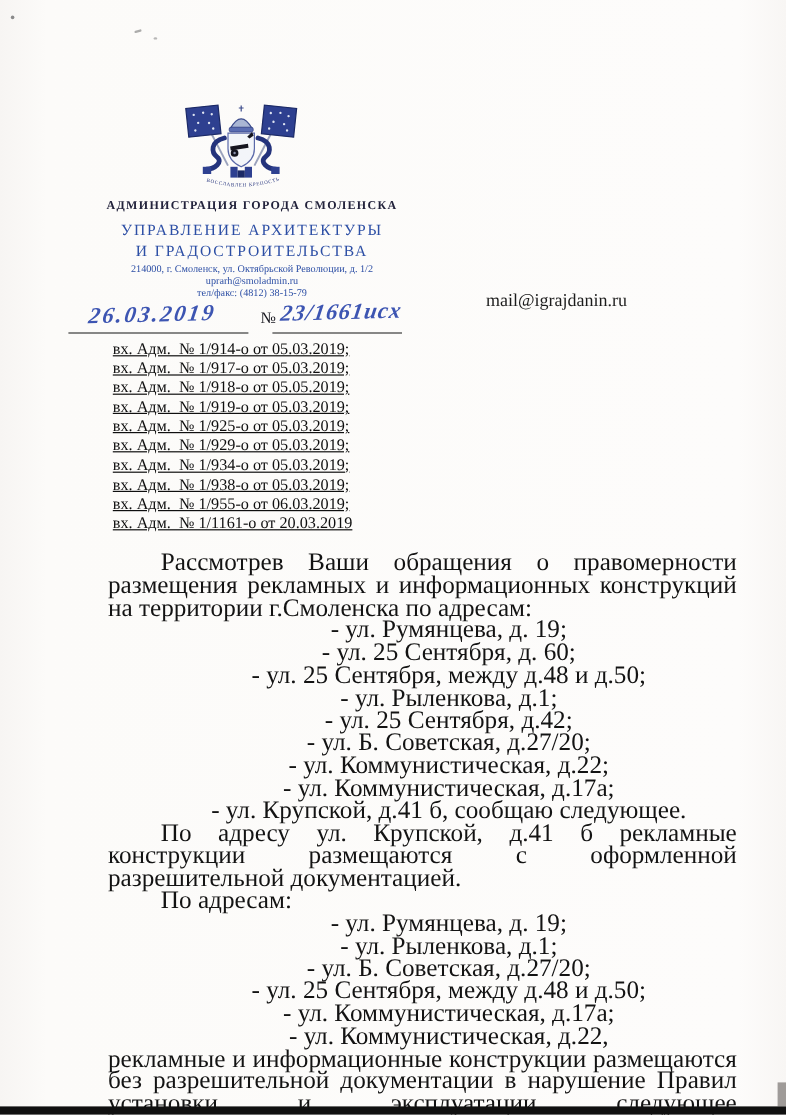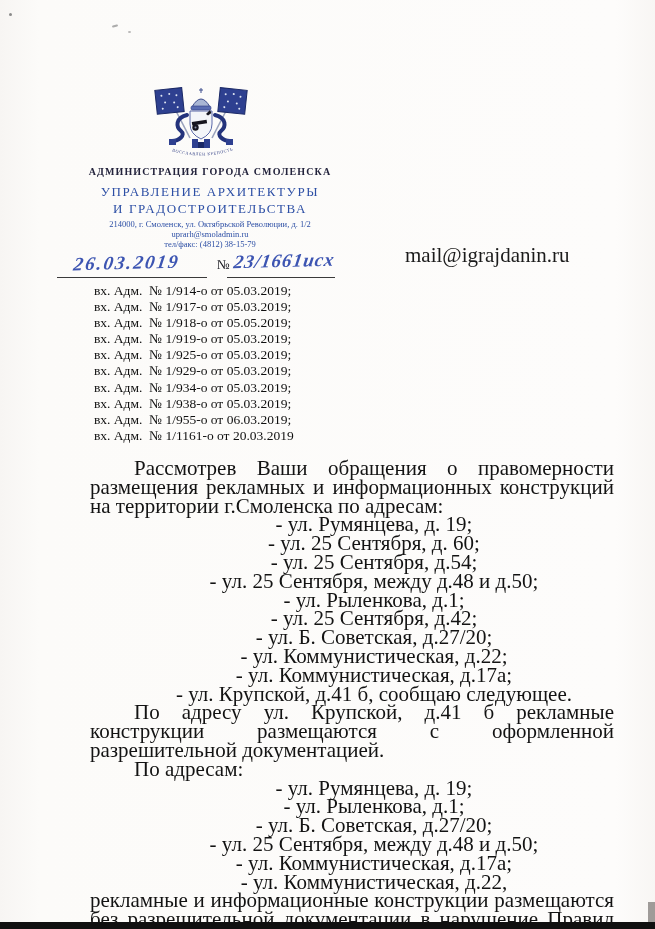--- a/index.html
+++ b/index.html
@@ -19,23 +19,23 @@
   
   .u-line{position:absolute;height:1px;background:#3a3a3a;top:277px;}
   .hand{
     position:absolute;
     font-size:19px;font-style:italic;font-weight:bold;
     letter-spacing:2px;
     transform:skewX(-10deg) rotate(-1.5deg);
     white-space:nowrap;
   }
   .num-sign{position:absolute;left:217px;top:257px;font-size:13.5px;color:#15151d;}
-  .recipient{position:absolute;left:405px;top:243px;font-size:21px;color:#1b1b1b;}
+  .recipient{position:absolute;left:405px;top:243px;font-size:15px;color:#1b1b1b;}
   
-  .incoming{position:absolute;left:94px;top:283px;font-size:13.5px;line-height:16.1px;color:#0f0f0f;}
+  .incoming{position:absolute;left:94px;top:283px;font-size:13.5px;line-height:16.1px;color:#0f0f0f;text-decoration:underline;}
   .incoming div{white-space:pre;}
   
   .body-text{position:absolute;left:90px;top:459px;width:524px;font-size:21px;line-height:18.8px;color:#131313;}
   .body-text p{margin:0;}
   .p-indent{text-indent:44px;text-align:justify;}
   .p-list{padding-left:44px;text-align:center;}
   .p-justify-all{text-align:justify;text-align-last:justify;}
   
   .speck{position:absolute;background:#8a8a8a;border-radius:50%;}
   .bottom-bar{position:absolute;left:0;bottom:0;width:655px;height:7px;background:#101010;}
@@ -139,35 +139,34 @@
     <div>вх. Адм.  № 1/934-о от 05.03.2019;</div>
     <div>вх. Адм.  № 1/938-о от 05.03.2019;</div>
     <div>вх. Адм.  № 1/955-о от 06.03.2019;</div>
     <div>вх. Адм.  № 1/1161-о от 20.03.2019</div>
   </div>
 
   <div class="body-text">
     <p class="p-indent">Рассмотрев Ваши обращения о правомерности размещения рекламных и информационных конструкций на территории г.Смоленска по адресам:</p>
     <p class="p-list">- ул. Румянцева, д. 19;</p>
     <p class="p-list">- ул. 25 Сентября, д. 60;</p>
-    <p class="p-list">- ул. 25 Сентября, д.54;</p>
     <p class="p-list">- ул. 25 Сентября, между д.48 и д.50;</p>
     <p class="p-list">- ул. Рыленкова, д.1;</p>
     <p class="p-list">- ул. 25 Сентября, д.42;</p>
     <p class="p-list">- ул. Б. Советская, д.27/20;</p>
     <p class="p-list">- ул. Коммунистическая, д.22;</p>
     <p class="p-list">- ул. Коммунистическая, д.17а;</p>
     <p class="p-list">- ул. Крупской, д.41 б, сообщаю следующее.</p>
     <p class="p-indent">По адресу ул. Крупской, д.41 б рекламные конструкции размещаются с оформленной разрешительной документацией.</p>
     <p class="p-indent">По адресам:</p>
     <p class="p-list">- ул. Румянцева, д. 19;</p>
     <p class="p-list">- ул. Рыленкова, д.1;</p>
     <p class="p-list">- ул. Б. Советская, д.27/20;</p>
     <p class="p-list">- ул. 25 Сентября, между д.48 и д.50;</p>
     <p class="p-list">- ул. Коммунистическая, д.17а;</p>
     <p class="p-list">- ул. Коммунистическая, д.22,</p>
-    <p class="p-justify-all">рекламные и информационные конструкции размещаются без разрешительной документации в нарушение Правил установки и эксплуатации территории</p>
+    <p class="p-justify-all">рекламные и информационные конструкции размещаются без разрешительной документации в нарушение Правил установки и эксплуатации следующее</p>
   </div>
 
   <div class="corner-smudge"></div>
   <div class="bottom-bar"></div>
 
 </div>
 
 </body></html>

